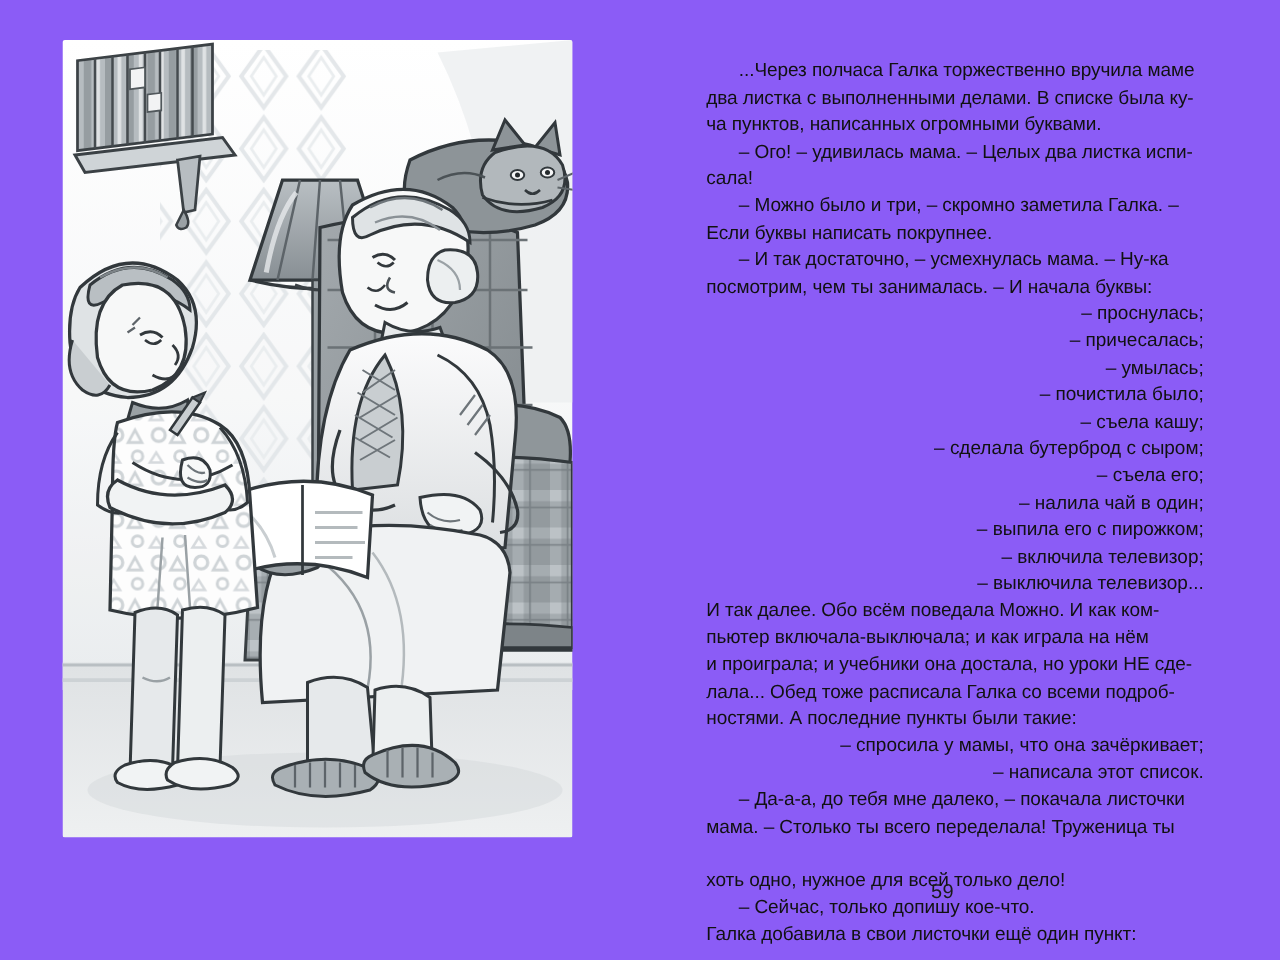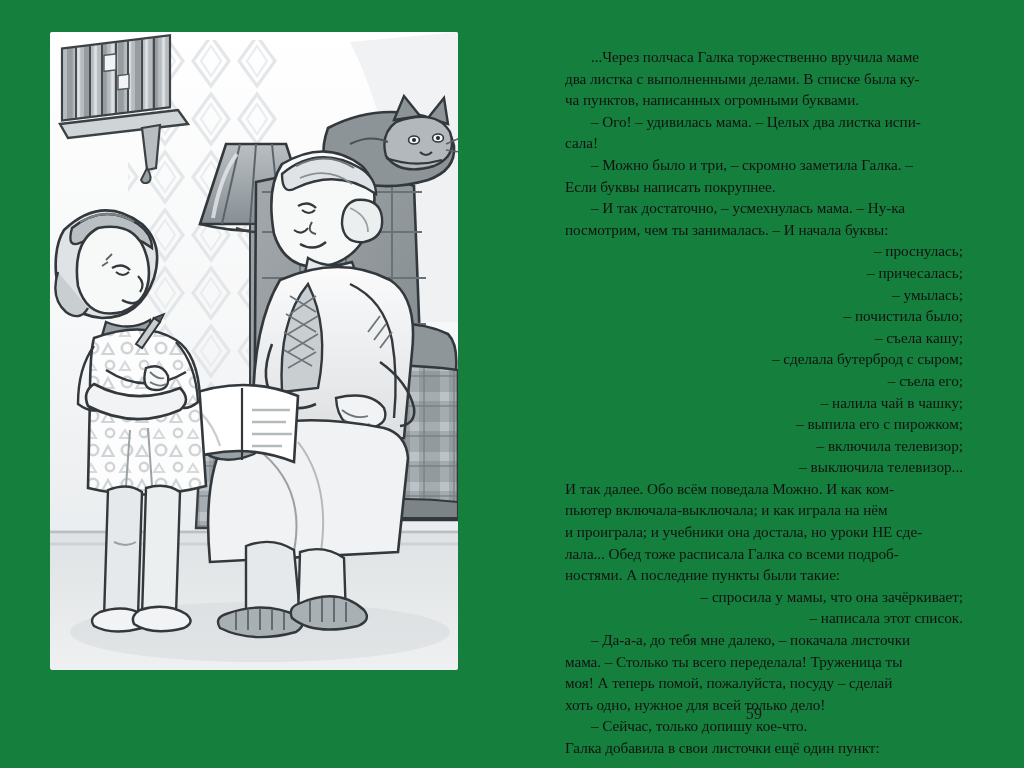--- a/index.html
+++ b/index.html
@@ -14,22 +14,21 @@
     position: relative;
     overflow: hidden;
     font-family: "Liberation Sans", sans-serif;
     color: #111111;
   }
 
   
   #page {
     position: absolute;
     inset: 0;
-    background: #15803d;
-    font-family: Liberation Serif, serif;
+    background: #8b5cf6;
   }
 
   
   #illustration {
     position: absolute;
     left: 50px;
     top: 32px;
     width: 408px;
     height: 638px;
   }
@@ -317,34 +316,34 @@
     <p class="para indent"><span>– И так достаточно, – усмехнулась мама. – Ну-ка</span><br><span>посмотрим, чем ты занималась. – И начала буквы:</span></p>
 
     <div>
         <p class="listline">– проснулась;</p>
         <p class="listline">– причесалась;</p>
         <p class="listline">– умылась;</p>
         <p class="listline">– почистила было;</p>
         <p class="listline">– съела кашу;</p>
         <p class="listline">– сделала бутерброд с сыром;</p>
         <p class="listline">– съела его;</p>
-        <p class="listline">– налила чай в чашку;</p>
+        <p class="listline">– налила чай в один;</p>
         <p class="listline">– выпила его с пирожком;</p>
         <p class="listline">– включила телевизор;</p>
         <p class="listline">– выключила телевизор...</p>
       </div>
 
     <p class="para"><span>И так далее. Обо всём поведала Можно. И как ком-</span><br><span>пьютер включала-выключала; и как играла на нём</span><br><span>и проиграла; и учебники она достала, но уроки НЕ сде-</span><br><span>лала... Обед тоже расписала Галка со всеми подроб-</span><br><span>ностями. А последние пункты были такие:</span></p>
 
     <div>
         <p class="listline">– спросила у мамы, что она зачёркивает;</p>
         <p class="listline">– написала этот список.</p>
       </div>
 
-    <p class="para indent"><span>– Да-а-а, до тебя мне далеко, – покачала листочки</span><br><span>мама. – Столько ты всего переделала! Труженица ты</span><br><span>моя! А теперь помой, пожалуйста, посуду – сделай</span><br><span>хоть одно, нужное для всей только дело!</span></p>
+    <p class="para indent"><span>– Да-а-а, до тебя мне далеко, – покачала листочки</span><br><span>мама. – Столько ты всего переделала! Труженица ты</span><br><br><span>хоть одно, нужное для всей только дело!</span></p>
 
     <p class="para indent"><span>– Сейчас, только допишу кое-что.</span></p>
 
     <p class="para"><span>Галка добавила в свои листочки ещё один пункт:</span></p>
 
   </div>
 
   <div id="page-number">
     <span class="num">59</span>
   </div>

